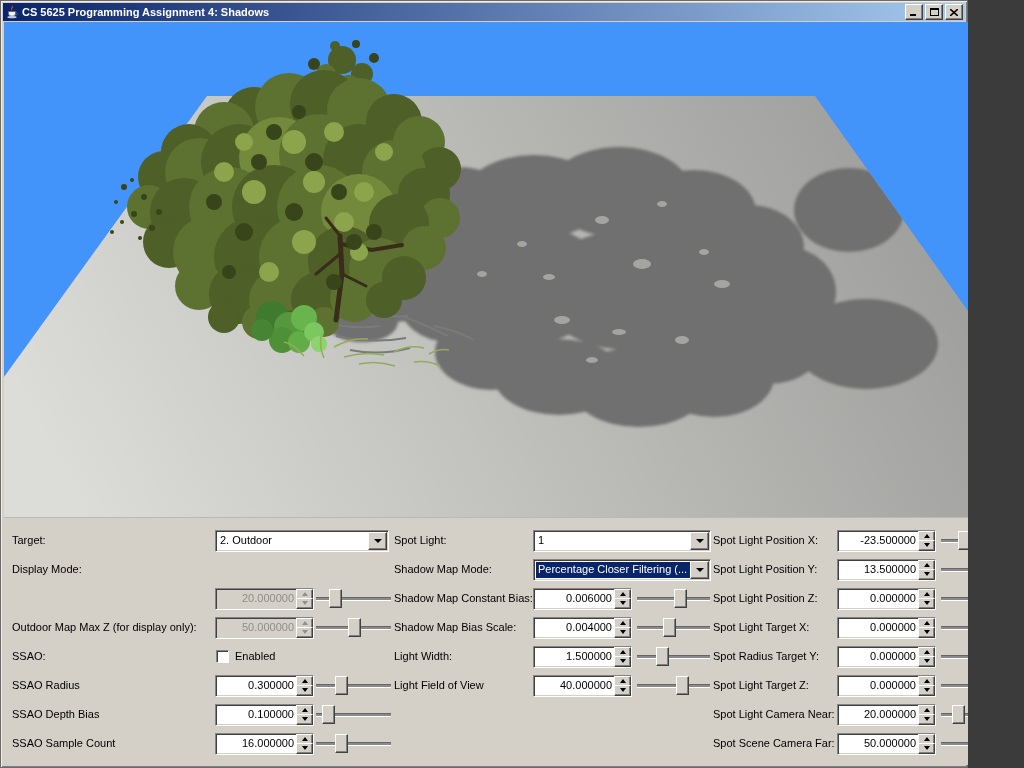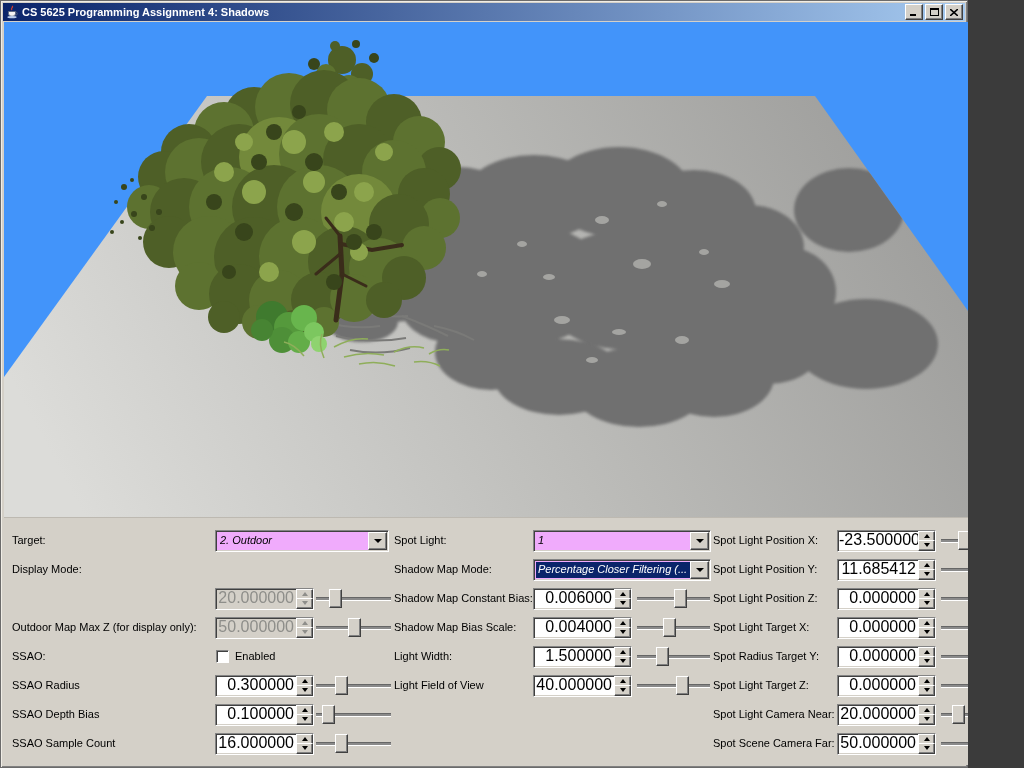--- a/index.html
+++ b/index.html
@@ -17,36 +17,36 @@
         border:1px solid;border-color:#fff #404040 #404040 #fff;box-shadow:inset -1px -1px 0 #808080;}
   
   .viewport{position:absolute;left:4px;top:22px;width:1016px;height:495px;background:var(--sky,#4294fa);}
   
   .panel{position:absolute;left:4px;top:517px;width:1016px;height:247px;background:var(--panel-bg,#d4d0c8);
          border-top:1px solid #bdb9b1;}
   .lbl{position:absolute;height:20px;line-height:20px;font-size:11px;color:#000;white-space:nowrap;}
   .lb-l{left:8px}.lb-m{left:390px}.lb-r{left:709px}
   .r0{top:12px}.r1{top:41px}.r2{top:70px}.r3{top:99px}.r4{top:128px}.r5{top:157px}.r6{top:186px}.r7{top:215px}
   
-  .combo{position:absolute;height:20px;background:#f0abfc;border:1px solid;border-color:#848484 #fff #fff #848484;
-         box-shadow:inset 1px 1px 0 #404040, inset -1px -1px 0 #d4d0c8;font-style:italic;}
+  .combo{position:absolute;height:20px;background:#ffffff;border:1px solid;border-color:#848484 #fff #fff #848484;
+         box-shadow:inset 1px 1px 0 #404040, inset -1px -1px 0 #d4d0c8;}
   .cb-l{left:211px;width:172px}.cb-m{left:529px;width:176px}
   .combo-text{position:absolute;left:2px;top:2px;right:19px;bottom:2px;font-size:11px;line-height:14px;
               padding-left:2px;white-space:nowrap;overflow:hidden;color:#000;}
   .combo.focused .combo-text{background:var(--focus-bg,#0a246a);color:#fff;}
   .combo-btn{position:absolute;right:1px;top:1px;bottom:1px;width:17px;background:#d4d0c8;
              border:1px solid;border-color:#fff #404040 #404040 #fff;box-shadow:inset -1px -1px 0 #808080;
              display:flex;align-items:center;justify-content:center;}
   .arr{width:0;height:0;border-left:4px solid transparent;border-right:4px solid transparent;border-top:4px solid #000;}
   
   .spinner{position:absolute;width:97px;height:20px;background:#fff;border:1px solid;border-color:#848484 #fff #fff #848484;
            box-shadow:inset 1px 1px 0 #404040, inset -1px -1px 0 #d4d0c8;}
   .sp-l{left:211px}.sp-m{left:529px}.sp-r{left:833px}
   .spin-field{position:absolute;left:1px;top:1px;bottom:1px;right:16px;background:#fff;color:#000;
-              font-size:16px;line-height:16px;text-align:right;padding-right:3px;}
+              font-size:11px;line-height:16px;text-align:right;padding-right:3px;}
   .spinner.disabled{background:var(--panel-bg,#d4d0c8);}
   .spinner.disabled .spin-field{background:var(--panel-bg,#d4d0c8);color:var(--disabled-text,#8e8e8a);}
   .spin-up,.spin-down{position:absolute;right:0;width:15px;height:9px;background:#d4d0c8;
              border:1px solid;border-color:#fff #404040 #404040 #fff;box-shadow:inset -1px -1px 0 #808080;}
   .spin-up{top:0}.spin-down{bottom:0}
   .tu{display:block;margin:2px auto 0;width:0;height:0;border-left:3px solid transparent;border-right:3px solid transparent;border-bottom:4px solid #000;}
   .td{display:block;margin:2px auto 0;width:0;height:0;border-left:3px solid transparent;border-right:3px solid transparent;border-top:4px solid #000;}
   .spinner.disabled .tu{border-bottom-color:#8e8e8a}.spinner.disabled .td{border-top-color:#8e8e8a}
   
   .slider{position:absolute;height:20px;}
@@ -469,21 +469,21 @@
     </div>
     <div class="slider sl-r r0">
       <div class="track"></div>
       <div class="thumb-area">
           <div class="thumb" style="left: calc(27% - 3px);"></div>
         </div>
     </div>
 
     <div class="lbl lb-r r1">Spot Light Position Y:</div>
     <div class="spinner sp-r r1">
-      <div class="spin-field">11.685412</div>
+      <div class="spin-field">13.500000</div>
       <div class="spin-up">
           <i class="tu"></i>
         </div>
       <div class="spin-down">
           <i class="td"></i>
         </div>
     </div>
     <div class="slider sl-r r1">
       <div class="track"></div>
       <div class="thumb-area">

